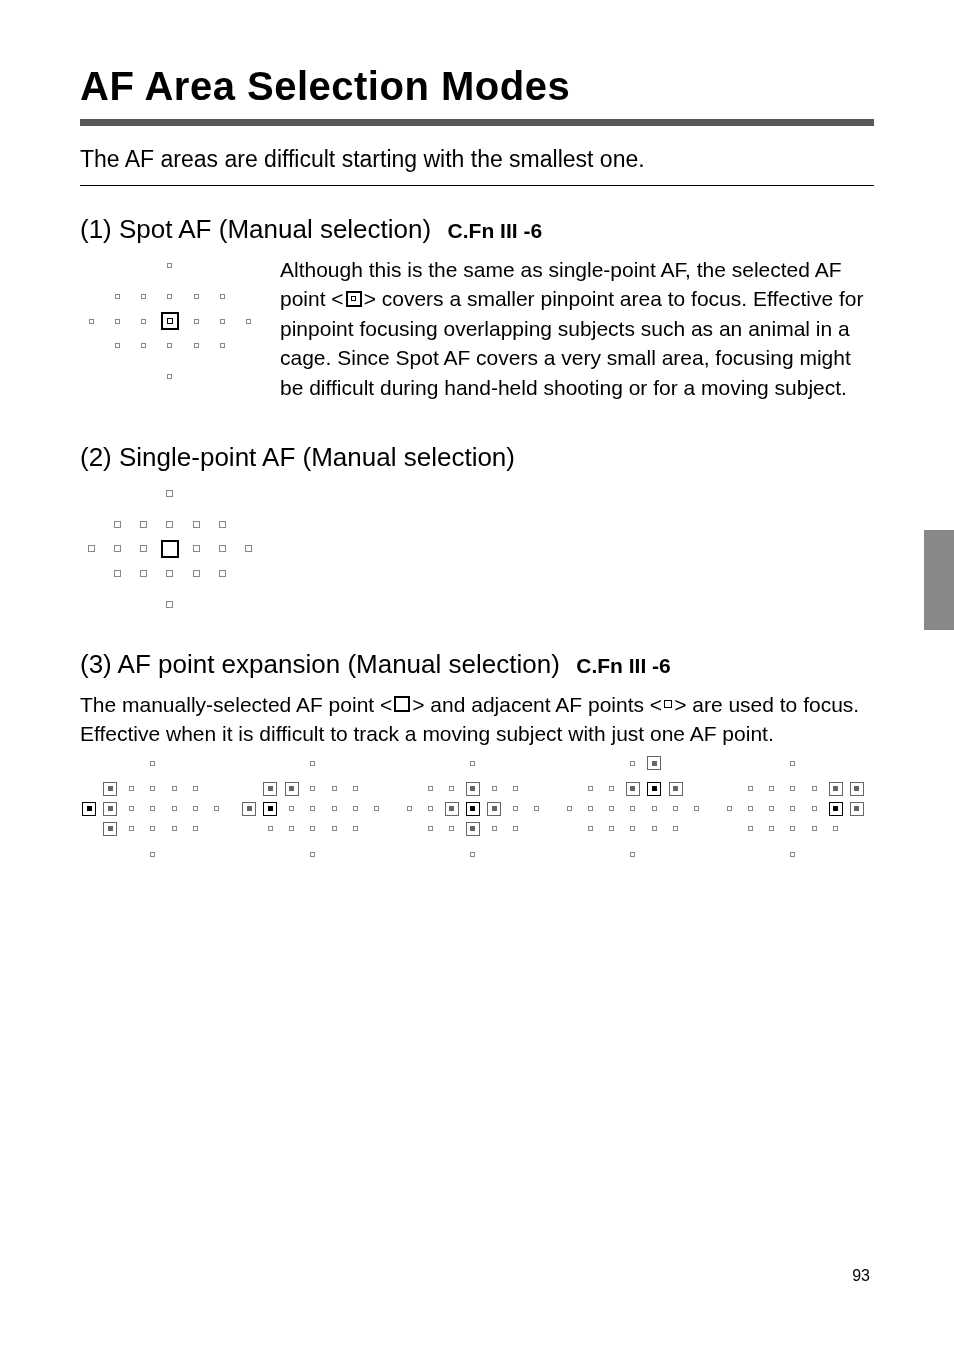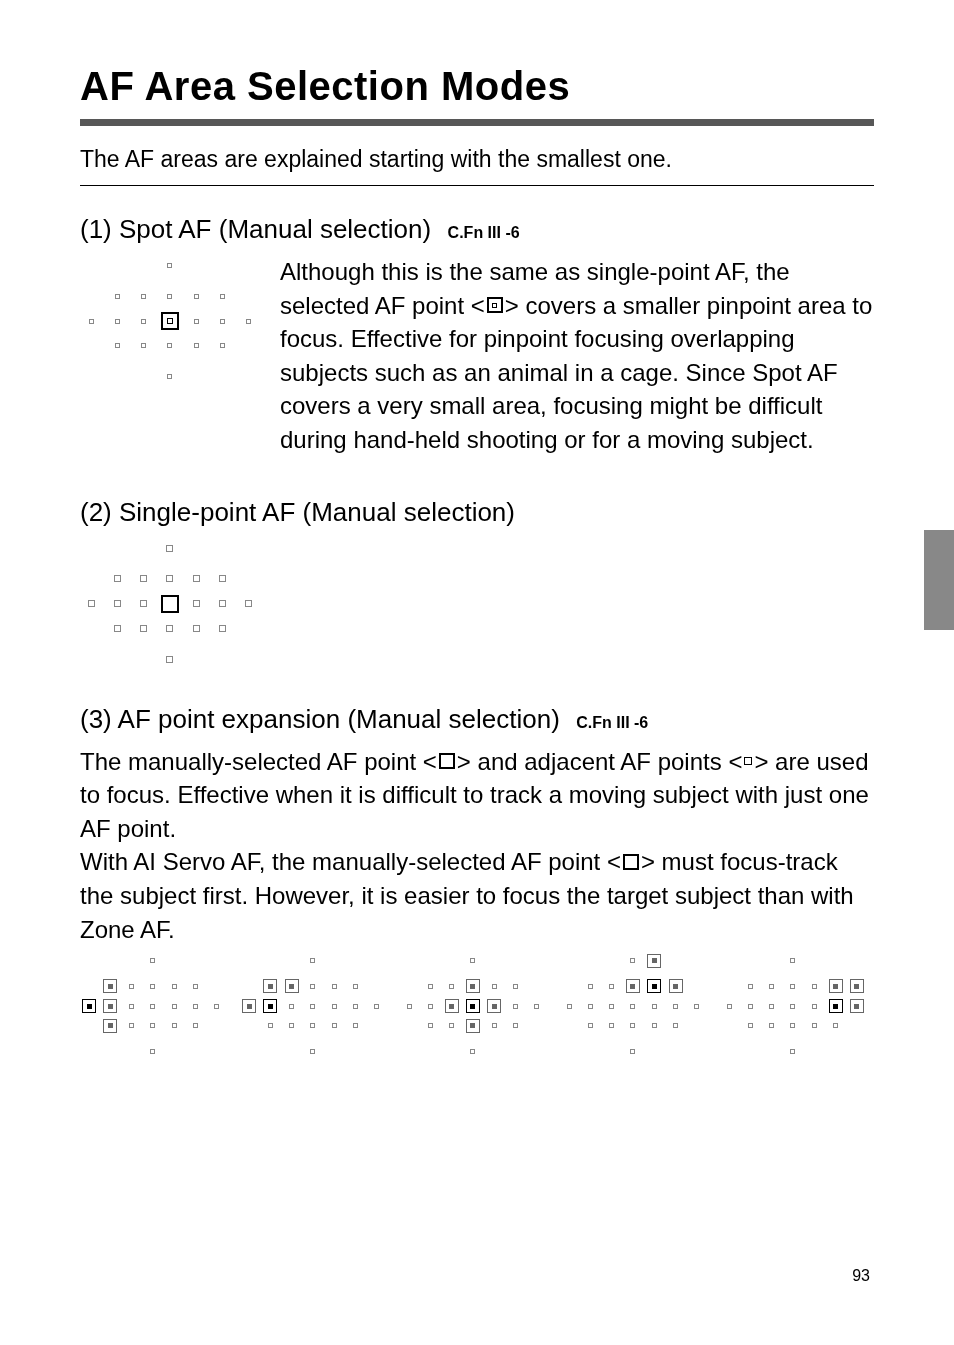--- a/index.html
+++ b/index.html
@@ -5,25 +5,25 @@
   * { box-sizing: border-box; margin: 0; padding: 0; }
   html, body { width: 954px; height: 1345px; background: #fff; font-family: Arial, Helvetica, sans-serif; color: #000; }
   .page { padding: 64px 80px 0 80px; position: relative; width: 954px; height: 1345px; }
 
   h1 { font-size: 40px; font-weight: 700; margin-bottom: 10px; letter-spacing: 0.5px; }
   .title-rule { height: 7px; background: #575757; margin-bottom: 18px; }
   .intro { font-size: 23px; margin-bottom: 10px; line-height: 1.35; }
   .hr { border: none; border-top: 1px solid #000; margin-bottom: 28px; }
 
   h2 { font-size: 26px; font-weight: 400; display: inline; }
-  .badge { font-size: 16px; font-weight: 700; margin-left: 12px; }
+  .badge { font-size: 21px; font-weight: 700; margin-left: 12px; }
 
   .section-head { margin-bottom: 10px; }
   .row { display: flex; align-items: flex-start; }
-  .desc { font-size: 24px; line-height: 1.4; flex: 1; }
+  .desc { font-size: 21px; line-height: 1.4; flex: 1; }
 
   .af-area { width: 200px; flex: 0 0 200px; padding-top: 6px; }
   .grid { display: grid; grid-template-columns: repeat(7, 1fr); grid-template-rows: repeat(5, 1fr); width: 180px; height: 120px; row-gap: 4px; column-gap: 4px; }
   .cell { display: flex; align-items: center; justify-content: center; }
   .pt { width: 7px; height: 7px; border: 1px solid #888; }
   .pt-sm { width: 5px; height: 5px; border: 1px solid #888; }
   .sel-box { width: 18px; height: 18px; border: 2px solid #000; display: flex; align-items: center; justify-content: center; }
   .sel-box .inner { width: 6px; height: 6px; border: 1px solid #000; }
   .sel-box .inner-fill { width: 6px; height: 6px; background: #000; }
   .top-offset { transform: translateY(-6px); }
@@ -49,21 +49,21 @@
   .page-num { position: absolute; bottom: 60px; right: 84px; font-size: 16px; }
 </style>
 </head>
 <body>
 
 <div class="page">
 
   <h1>AF Area Selection Modes</h1>
   <div class="title-rule"></div>
 
-  <p class="intro">The AF areas are explained starting with the smallest one.</p>
+  <p class="intro">The AF areas are difficult starting with the smallest one.</p>
   <hr class="hr">
 
   <div class="section">
     <div class="section-head">
       <h2>(1) Spot AF (Manual selection)</h2>
       <span class="badge">C.Fn III -6</span>
     </div>
     <div class="row">
       <div class="af-area">
         <div class="grid" id="grid-spot">
@@ -239,23 +239,20 @@
 
   <div class="section">
     <div class="section-head">
       <h2>(3) AF point expansion (Manual selection)</h2>
       <span class="badge">C.Fn III -6</span>
     </div>
 
     <p class="desc">
       <span>The manually-selected AF point &lt;</span><span class="glyph-inline sel-box empty"></span><span>&gt; and adjacent AF points &lt;</span><span class="glyph-adj"></span><span>&gt; are used to focus. Effective when it is difficult to track a moving subject with just one AF point.</span>
     </p>
-    <p class="desc">
-      <span>With AI Servo AF, the manually-selected AF point &lt;</span><span class="glyph-inline sel-box empty"></span><span>&gt; must focus-track the subject first. However, it is easier to focus the target subject than with Zone AF.</span>
-    </p>
 
     <div class="multi-diagrams" id="multi-diagrams">
         <div class="mini-grid">
           <div class="cell top-offset"></div>
           <div class="cell top-offset"></div>
           <div class="cell top-offset"></div>
           <div class="cell top-offset">
             <div class="pt"></div>
           </div>
           <div class="cell top-offset"></div>

